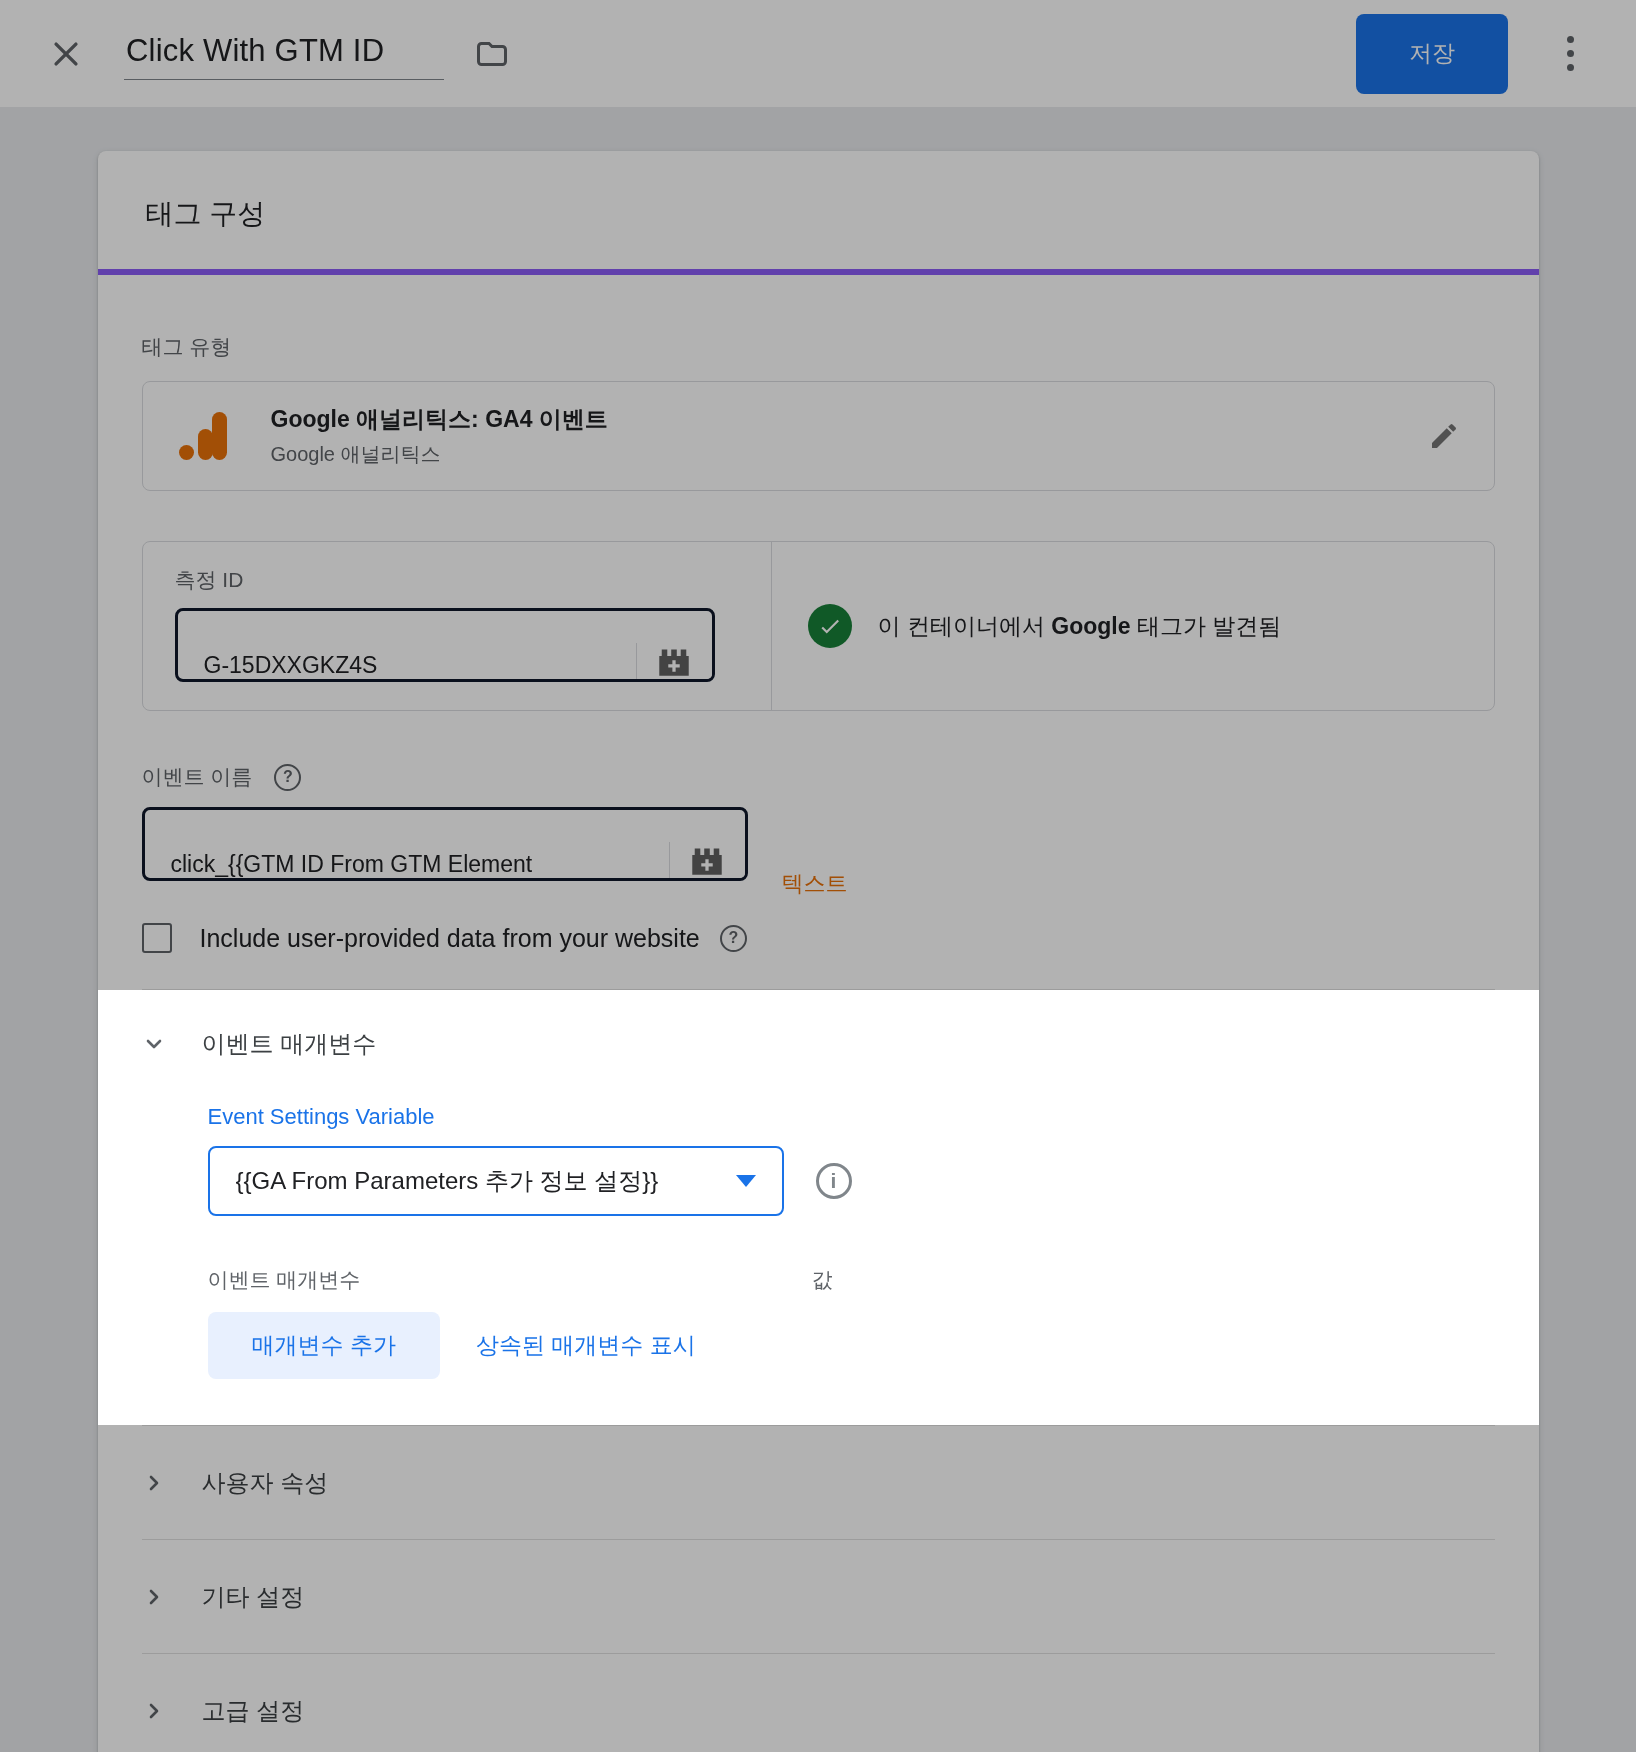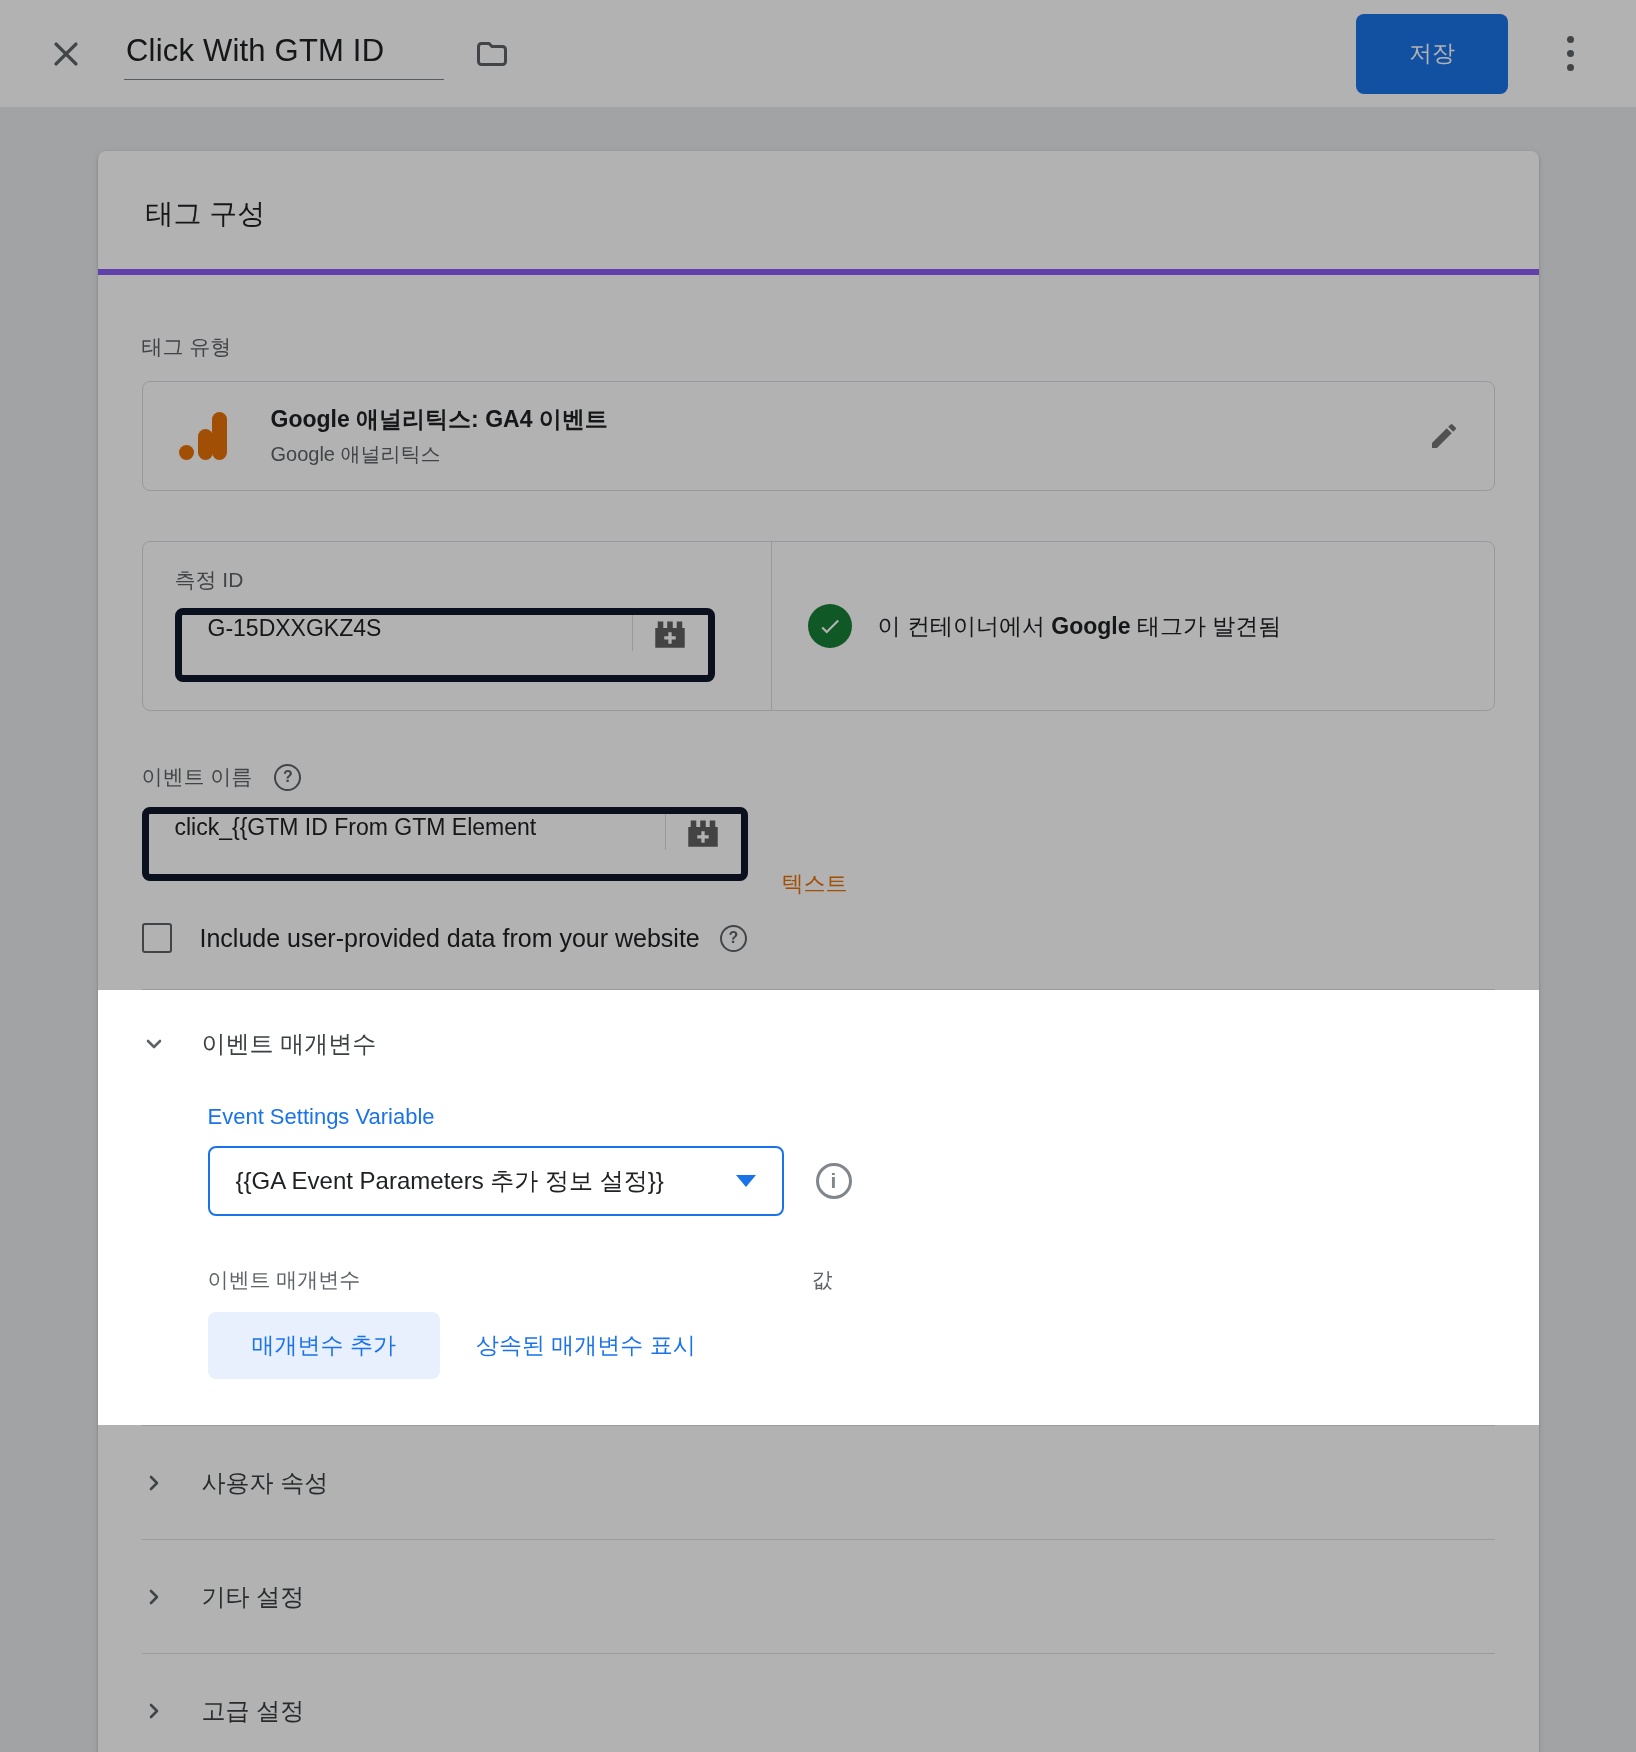--- a/index.html
+++ b/index.html
@@ -39,21 +39,21 @@
   .ga-icon .bar-mid  { position:absolute; left:21px; bottom:4px; width:15px; height:31px; border-radius:8px; background:#e8710a; }
   .ga-icon .dot      { position:absolute; left:2px; bottom:4px; width:15px; height:15px; border-radius:50%; background:#e8710a; }
   .tagtype-text { margin-left:38px; }
   .tagtype-name { font-size:23px; font-weight:700; color:#202124; }
   .tagtype-vendor { margin-top:6px; font-size:20px; color:#5f6368; }
   .pencil-btn { margin-left:auto; color:#757575; }
 
   
   .mid-box { margin-top:50px; height:170px; display:flex; }
   .mid-left { width:628px; padding:24px 0 0 32px; }
-  .input-group { display:flex; align-items:flex-start; border:7px solid #0f172a; border-radius:8px; background:#fff; overflow:hidden; }
+  .input-group { display:flex; align-items:flex-end; border:3px solid #0f172a; border-radius:8px; background:#fff; overflow:hidden; }
   .mid-group { margin-top:14px; width:540px; height:74px; }
   .text-input { flex:1; border:none; outline:none; font-family:inherit; font-size:23px; color:#202124; padding:0 14px 0 26px; min-width:0; white-space:nowrap; overflow:hidden; background:transparent; }
   .lego-btn { width:76px; border:none; border-left:1px solid #dadce0; background:#fff; display:flex; align-items:center; justify-content:center; cursor:pointer; }
   .mid-right { flex:1; border-left:1px solid #dadce0; display:flex; align-items:center; padding-left:36px; }
   .check-circle { width:44px; height:44px; border-radius:50%; background:#188038; display:flex; align-items:center; justify-content:center; flex:0 0 auto; }
   .status-text { margin-left:26px; font-size:23px; color:#202124; }
   .status-text b { font-weight:700; }
 
   
   .evtname-label-row { margin-top:52px; display:flex; align-items:center; gap:22px; }
@@ -210,21 +210,21 @@
             <svg width="24" height="24" viewBox="0 0 24 24" fill="none" stroke="currentColor" stroke-width="2.6" stroke-linecap="round" stroke-linejoin="round">
                 <polyline points="6,9 12,15 18,9"></polyline>
               </svg>
             <span class="section-title">이벤트 매개변수</span>
           </div>
 
           <span class="esv-label">Event Settings Variable</span>
 
           <div class="dropdown-row">
             <div class="dropdown">
-              <span class="dropdown-value">{{GA Event Parameters 추가 정보 설정}}</span>
+              <span class="dropdown-value">{{GA From Parameters 추가 정보 설정}}</span>
               <span class="caret-down"></span>
             </div>
             <span class="info-icon">i</span>
           </div>
 
           <div class="param-cols">
             <span class="col-label">이벤트 매개변수</span>
             <span class="col-label col-value">값</span>
           </div>
 

